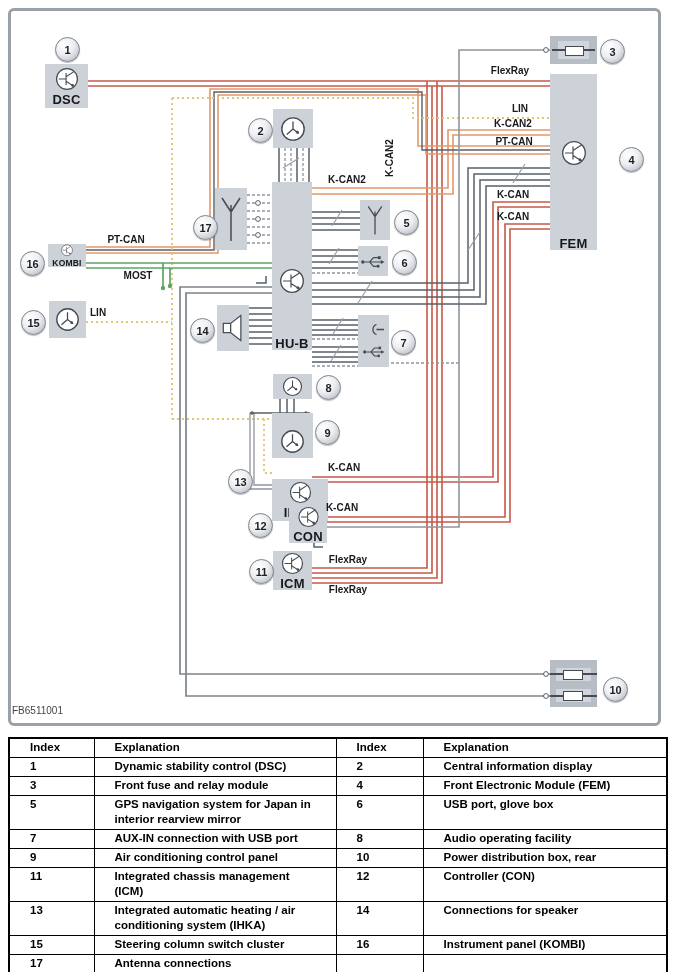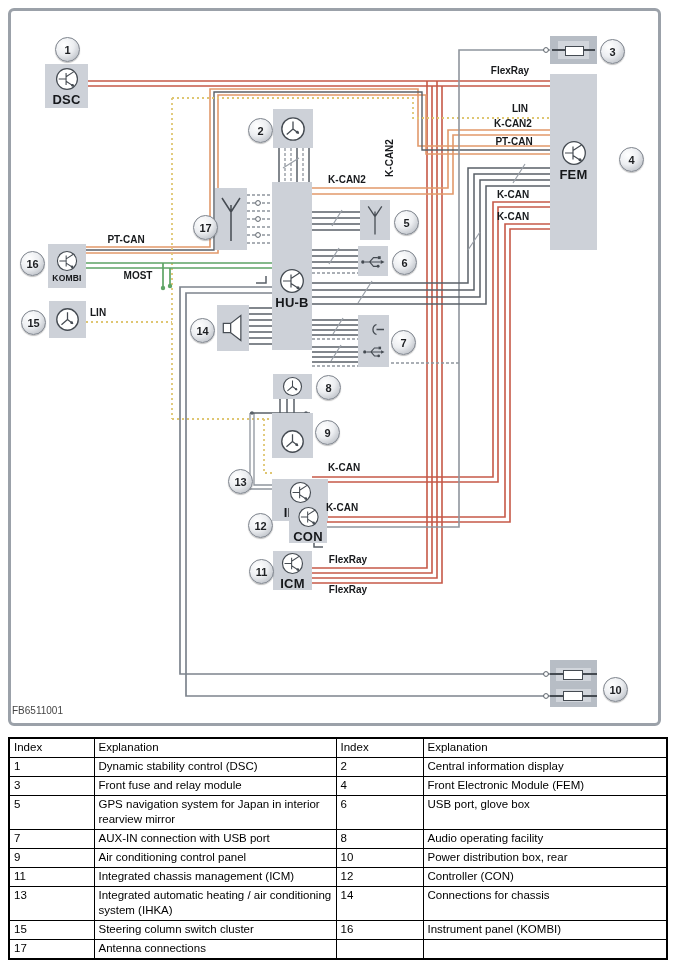--- a/index.html
+++ b/index.html
@@ -3,41 +3,41 @@
 <meta charset="utf-8">
 <style>
   html,body{margin:0;padding:0;background:#fff;}
   .screen{position:relative;width:673px;height:972px;background:#fff;overflow:hidden;
           font-family:"Liberation Sans",sans-serif;}
   .frame{position:absolute;left:8px;top:8px;width:647px;height:712px;
          border:3px solid #9ba1a9;border-radius:6px;z-index:0;background:#fff;}
   svg.wires{position:absolute;left:0;top:0;z-index:1;}
   .box{position:absolute;background:#cdd1d8;display:flex;flex-direction:column;
        align-items:center;justify-content:center;gap:2px;z-index:2;}
-  .box.topflex{justify-content:flex-start;}
+  .box.topflex{justify-content:space-between;}
   .mlabel{font-size:13px;font-weight:bold;color:#16181b;line-height:1;letter-spacing:.2px;}
   .wlabel{position:absolute;font-size:10px;font-weight:bold;color:#17191c;z-index:3;
           text-align:center;line-height:1;}
   .vlabel{transform:rotate(-90deg);transform-origin:center;}
   .code{position:absolute;font-size:10px;color:#454545;z-index:3;}
   .callout{position:absolute;width:23px;height:23px;border-radius:50%;
            border:1px solid #7d838c;
            background:radial-gradient(circle at 35% 30%,#ffffff 0%,#eceef1 45%,#a9aeb6 100%);
            display:flex;align-items:center;justify-content:center;
            font-size:11px;font-weight:bold;color:#1d1f22;z-index:4;
            box-shadow:0 1px 1px rgba(0,0,0,.25);}
   .fusebox{position:absolute;background:#b7bdc5;z-index:2;}
   .fpanel{position:absolute;background:#d2d6dc;}
   .fline{position:absolute;background:#454b52;height:2px;}
   .fuse{position:absolute;background:#fff;border:1px solid #454b52;}
   .legend{position:absolute;left:8px;top:737px;z-index:2;}
   table.lt{border-collapse:collapse;table-layout:fixed;width:658px;background:#fff;
            border:2px solid #000;}
-  table.lt th,table.lt td{border:1.5px solid #000;font-size:11.5px;font-weight:normal;
-           color:#000;text-align:left;vertical-align:top;padding:1px 4px;line-height:1.35;
+  table.lt th,table.lt td{border:1.5px solid #000;font-size:11.5px;font-weight:bold;
+           color:#000;text-align:left;vertical-align:top;padding:1px 20px;line-height:1.35;
            overflow:hidden;}
   table.lt th{height:15px;}
   table.lt td{height:16px;}
 </style>
 </head>
 <body>
 
 <div class="screen">
 
   <div class="frame"></div>
@@ -224,21 +224,21 @@
   </div>
 
   <div class="box" style="left:49px;top:301px;width:37px;height:37px">
     <svg width="25" height="25" viewBox="0 0 24 24">
         <circle cx="12" cy="12" r="10.3" fill="#fff" stroke="#454b52" stroke-width="1.3"></circle>
         <path d="M12 12 L6.2 17 M12 12 L17.4 16.2 M12 12 V5" fill="none" stroke="#454b52" stroke-width="1.2"></path>
         <circle cx="16" cy="15" r="1.3" fill="#454b52"></circle>
       </svg>
   </div>
 
-  <div class="box" style="left:48px;top:244px;width:38px;height:44px">
+  <div class="box" style="left:48px;top:244px;width:38px;height:23px">
     <svg width="22" height="22" viewBox="0 0 26 26">
         <circle cx="13" cy="13" r="11.3" fill="#fff" stroke="#454b52" stroke-width="1.3"></circle>
         <path d="M4 13 H12 M12 6.5 V19.5 M12 10.5 L20.5 5 M12 15.5 L20.5 21" fill="none" stroke="#454b52" stroke-width="1.2"></path>
         <circle cx="19" cy="19.8" r="1.5" fill="#454b52"></circle>
       </svg>
     <div class="mlabel" style="font-size:8.5px">KOMBI</div>
   </div>
 
   <div class="box" style="left:215px;top:188px;width:32px;height:62px">
     <svg width="22" height="52" viewBox="0 0 22 52">
@@ -374,21 +374,21 @@
           <tr>
             <td>11</td>
             <td>Integrated chassis management (ICM)</td>
             <td>12</td>
             <td>Controller (CON)</td>
           </tr>
           <tr>
             <td>13</td>
             <td>Integrated automatic heating / air conditioning system (IHKA)</td>
             <td>14</td>
-            <td>Connections for chassis</td>
+            <td>Connections for speaker</td>
           </tr>
           <tr>
             <td>15</td>
             <td>Steering column switch cluster</td>
             <td>16</td>
             <td>Instrument panel (KOMBI)</td>
           </tr>
           <tr>
             <td>17</td>
             <td>Antenna connections</td>

